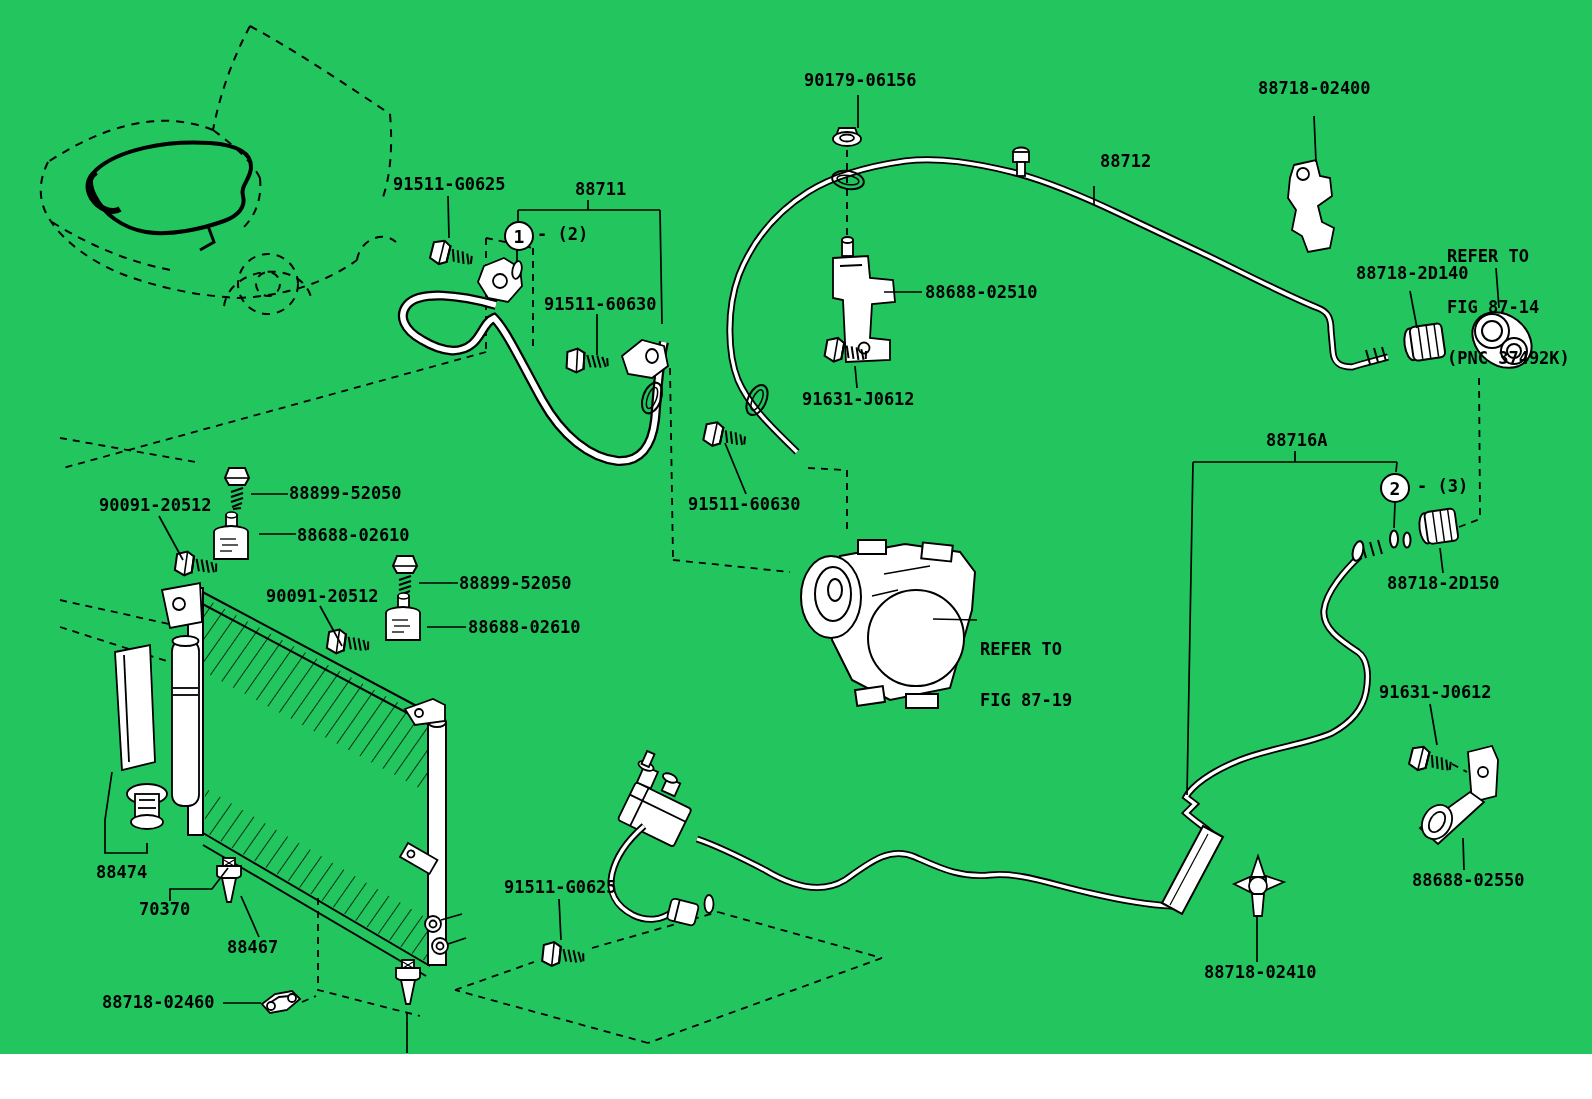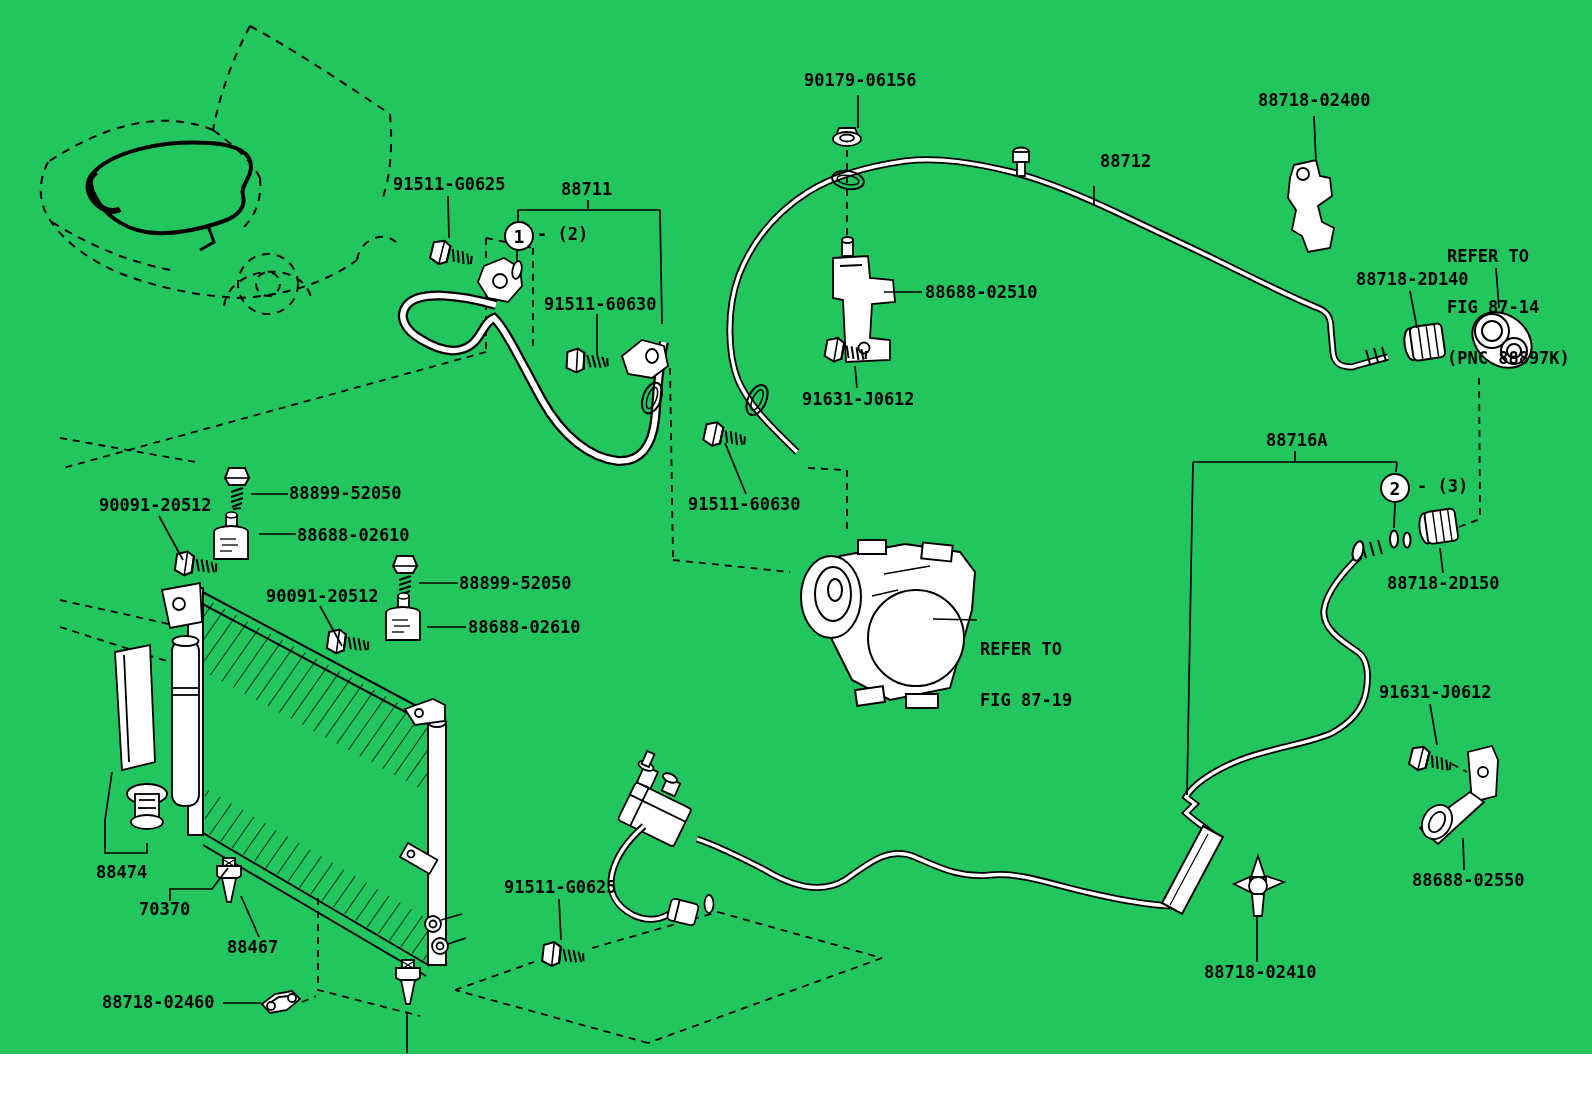--- a/index.html
+++ b/index.html
@@ -345,29 +345,29 @@
     <path d="M407,1012 L407,1053"></path>
     <path d="M559,899 L561,940"></path>
     <path d="M1430,704 L1437,745"></path>
     <path d="M1463,838 L1464,870"></path>
     <path d="M1257,917 L1257,962"></path>
   </g>
 </svg>
 
 <div class="lbl" style="left:804px;top:72px">90179-06156</div>
 <div class="lbl" style="left:1100px;top:153px">88712</div>
-<div class="lbl" style="left:1258px;top:92px">88718-02400</div>
+<div class="lbl" style="left:1258px;top:80px">88718-02400</div>
 <div class="lbl" style="left:1447px;top:214px">
   <div>REFER TO</div>
   <div>FIG 87-14</div>
-  <div>(PNC 88897K)</div>
+  <div>(PNC 37492K)</div>
 </div>
-<div class="lbl" style="left:1356px;top:271px">88718-2D140</div>
+<div class="lbl" style="left:1356px;top:265px">88718-2D140</div>
 <div class="lbl" style="left:393px;top:176px">91511-G0625</div>
-<div class="lbl" style="left:561px;top:181px">88711</div>
+<div class="lbl" style="left:575px;top:181px">88711</div>
 <div class="callout" style="left:504px;top:221px">
       <span>1</span>
     </div>
 <div class="lbl" style="left:537px;top:226px">- (2)</div>
 <div class="lbl" style="left:544px;top:296px">91511-60630</div>
 <div class="lbl" style="left:925px;top:284px">88688-02510</div>
 <div class="lbl" style="left:802px;top:391px">91631-J0612</div>
 <div class="lbl" style="left:688px;top:496px">91511-60630</div>
 <div class="lbl" style="left:1266px;top:432px">88716A</div>
 <div class="callout" style="left:1380px;top:473px">

